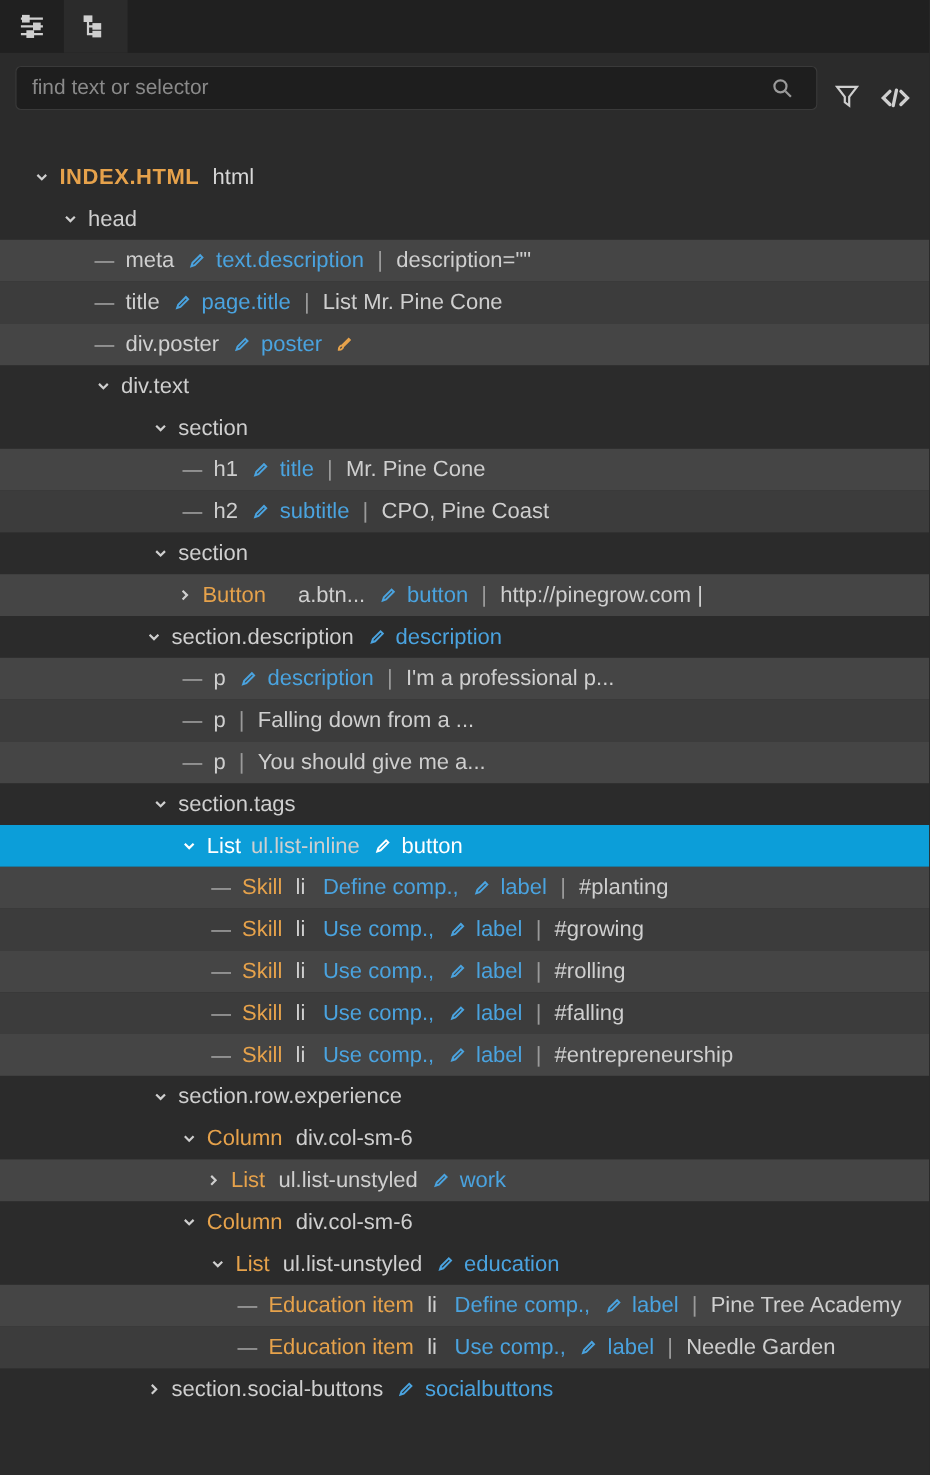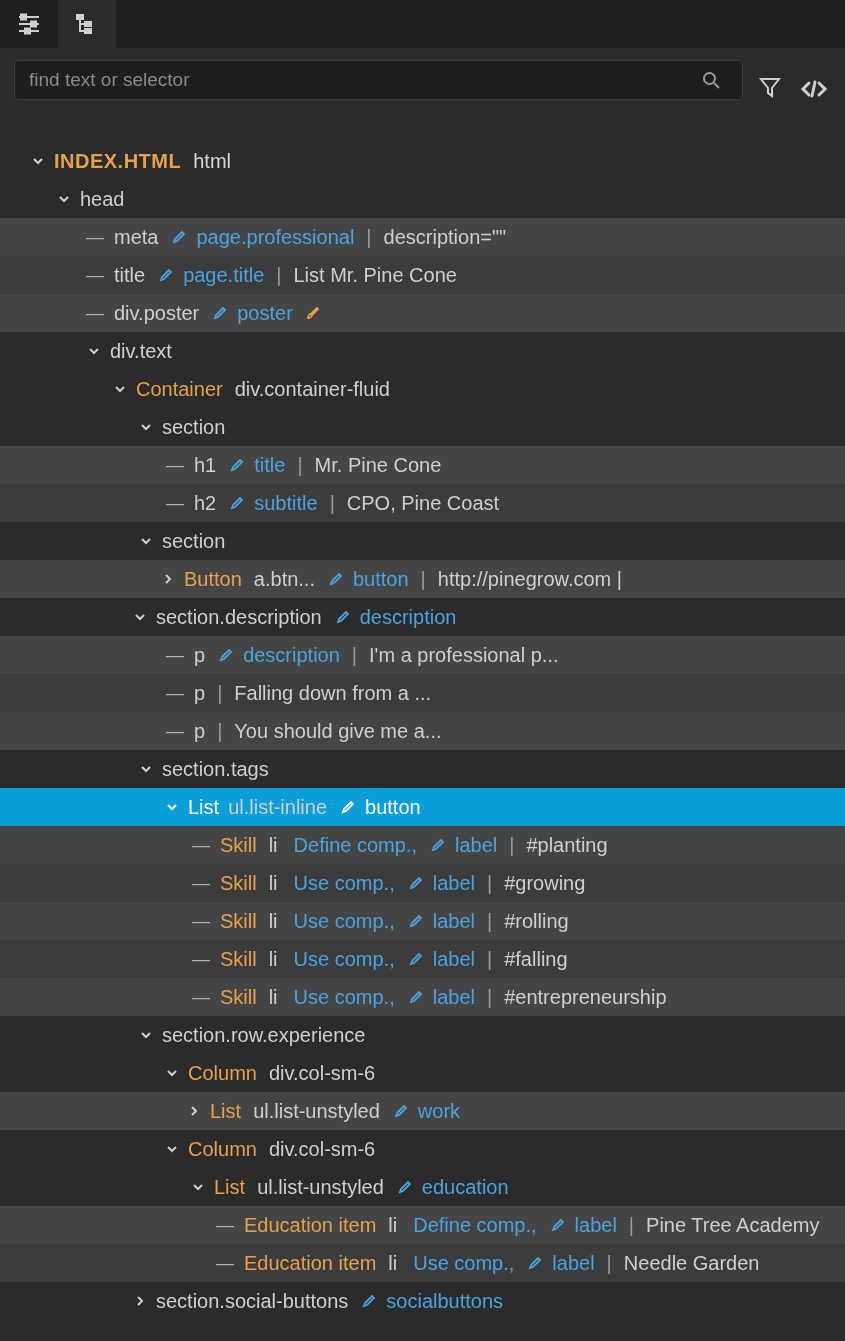--- a/index.html
+++ b/index.html
@@ -118,21 +118,21 @@
 
     <div class="row shaded">
       <span class="indent" style="width:78px"></span>
       <span class="dash">—</span>
       <span class="muted">meta</span>
       <span class="pencil">
             <svg width="14" height="14" viewBox="0 0 14 14" fill="none" stroke="#4aa3df" stroke-width="1.8">
               <path d="M2 12 L3 9 L10 2 L12 4 L5 11 Z"></path>
             </svg>
           </span>
-      <span class="link">page.professional</span>
+      <span class="link">text.description</span>
       <span class="sep">|</span>
       <span class="muted">description=""</span>
     </div>
 
     <div class="row shaded-alt">
       <span class="indent" style="width:78px"></span>
       <span class="dash">—</span>
       <span class="muted">title</span>
       <span class="pencil">
             <svg width="14" height="14" viewBox="0 0 14 14" fill="none" stroke="#4aa3df" stroke-width="1.8">
@@ -165,30 +165,20 @@
     <div class="row plain">
       <span class="indent" style="width:78px"></span>
       <span class="toggle">
             <svg width="14" height="14" viewBox="0 0 14 14" fill="none" stroke="#cfcfcf" stroke-width="2">
               <polyline points="3,5 7,9 11,5"></polyline>
             </svg>
           </span>
       <span class="muted">div.text</span>
     </div>
 
-    <div class="row plain">
-      <span class="indent" style="width:104px"></span>
-      <span class="toggle">
-            <svg width="14" height="14" viewBox="0 0 14 14" fill="none" stroke="#cfcfcf" stroke-width="2">
-              <polyline points="3,5 7,9 11,5"></polyline>
-            </svg>
-          </span>
-      <span class="orange">Container</span>
-      <span class="muted" style="margin-left:6px">div.container-fluid</span>
-    </div>
 
     <div class="row plain">
       <span class="indent" style="width:130px"></span>
       <span class="toggle">
             <svg width="14" height="14" viewBox="0 0 14 14" fill="none" stroke="#cfcfcf" stroke-width="2">
               <polyline points="3,5 7,9 11,5"></polyline>
             </svg>
           </span>
       <span class="muted">section</span>
     </div>
@@ -232,21 +222,21 @@
     </div>
 
     <div class="row shaded">
       <span class="indent" style="width:152px"></span>
       <span class="toggle">
             <svg width="14" height="14" viewBox="0 0 14 14" fill="none" stroke="#cfcfcf" stroke-width="2">
               <polyline points="5,3 9,7 5,11"></polyline>
             </svg>
           </span>
       <span class="orange">Button</span>
-      <span class="muted" style="margin-left:6px">a.btn...</span>
+      <span class="muted" style="margin-left:23px">a.btn...</span>
       <span class="pencil">
             <svg width="14" height="14" viewBox="0 0 14 14" fill="none" stroke="#4aa3df" stroke-width="1.8">
               <path d="M2 12 L3 9 L10 2 L12 4 L5 11 Z"></path>
             </svg>
           </span>
       <span class="link">button</span>
       <span class="sep">|</span>
       <span class="muted">http://pinegrow.com |</span>
     </div>
 

